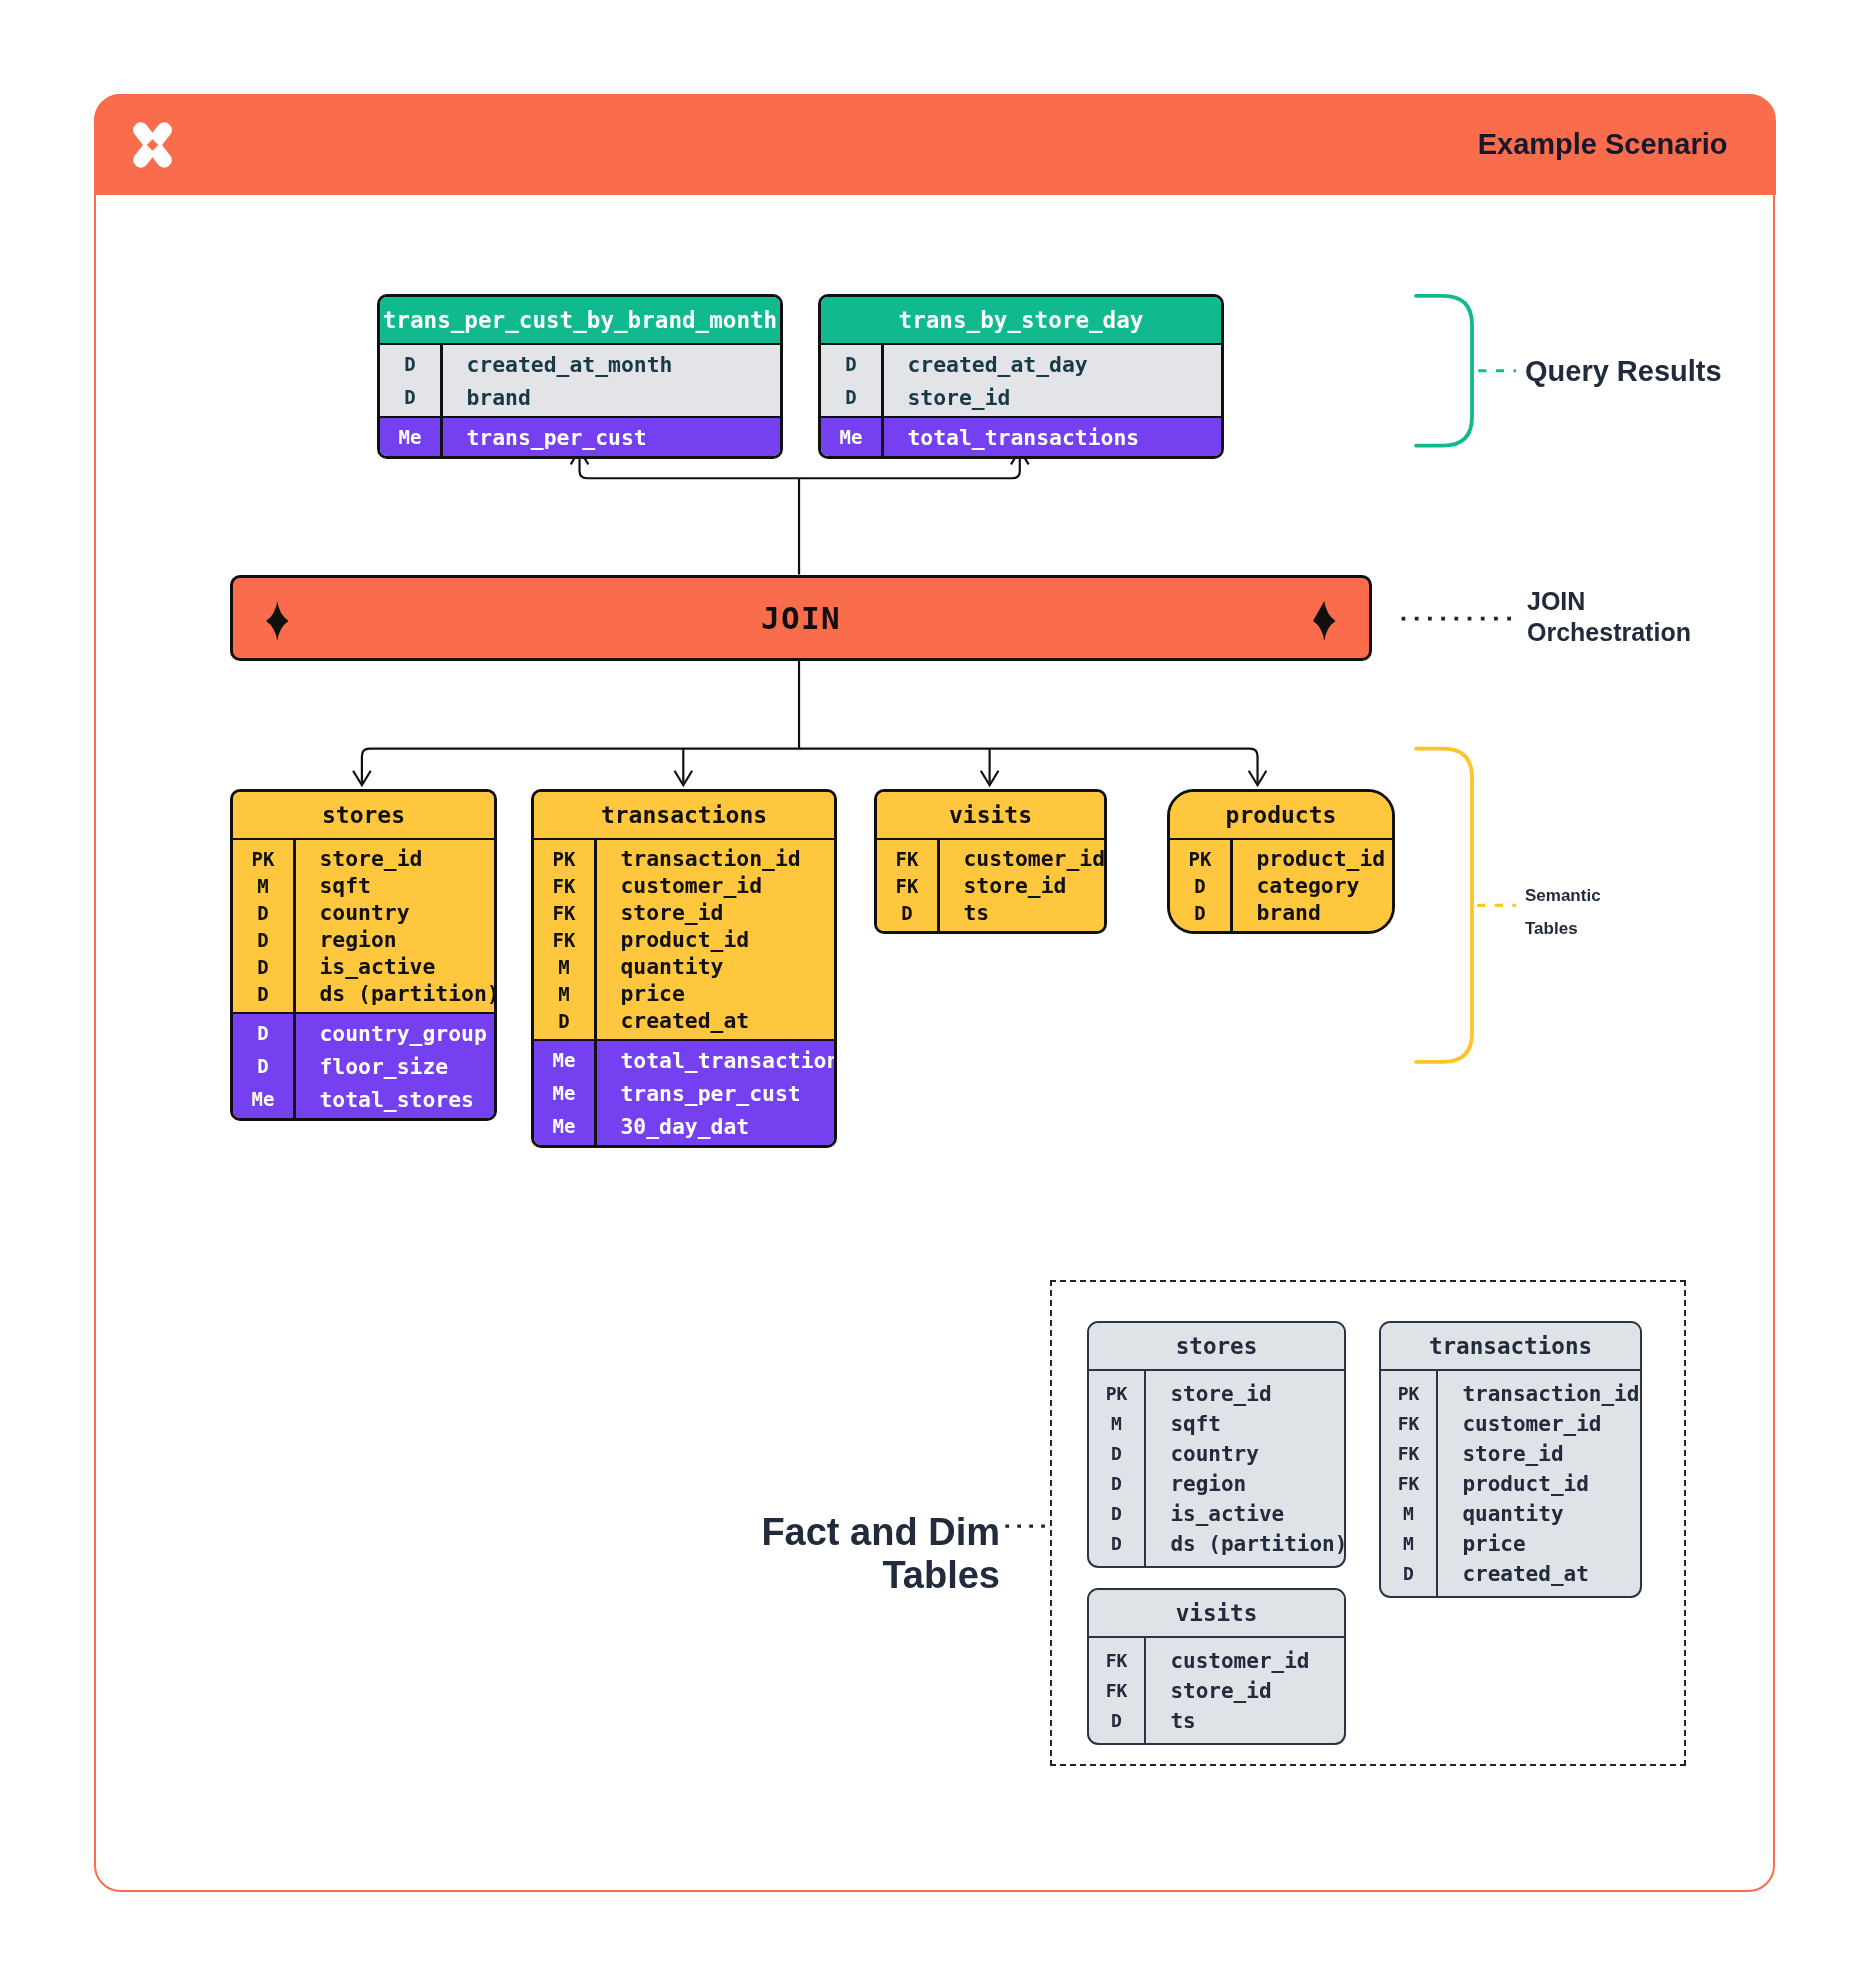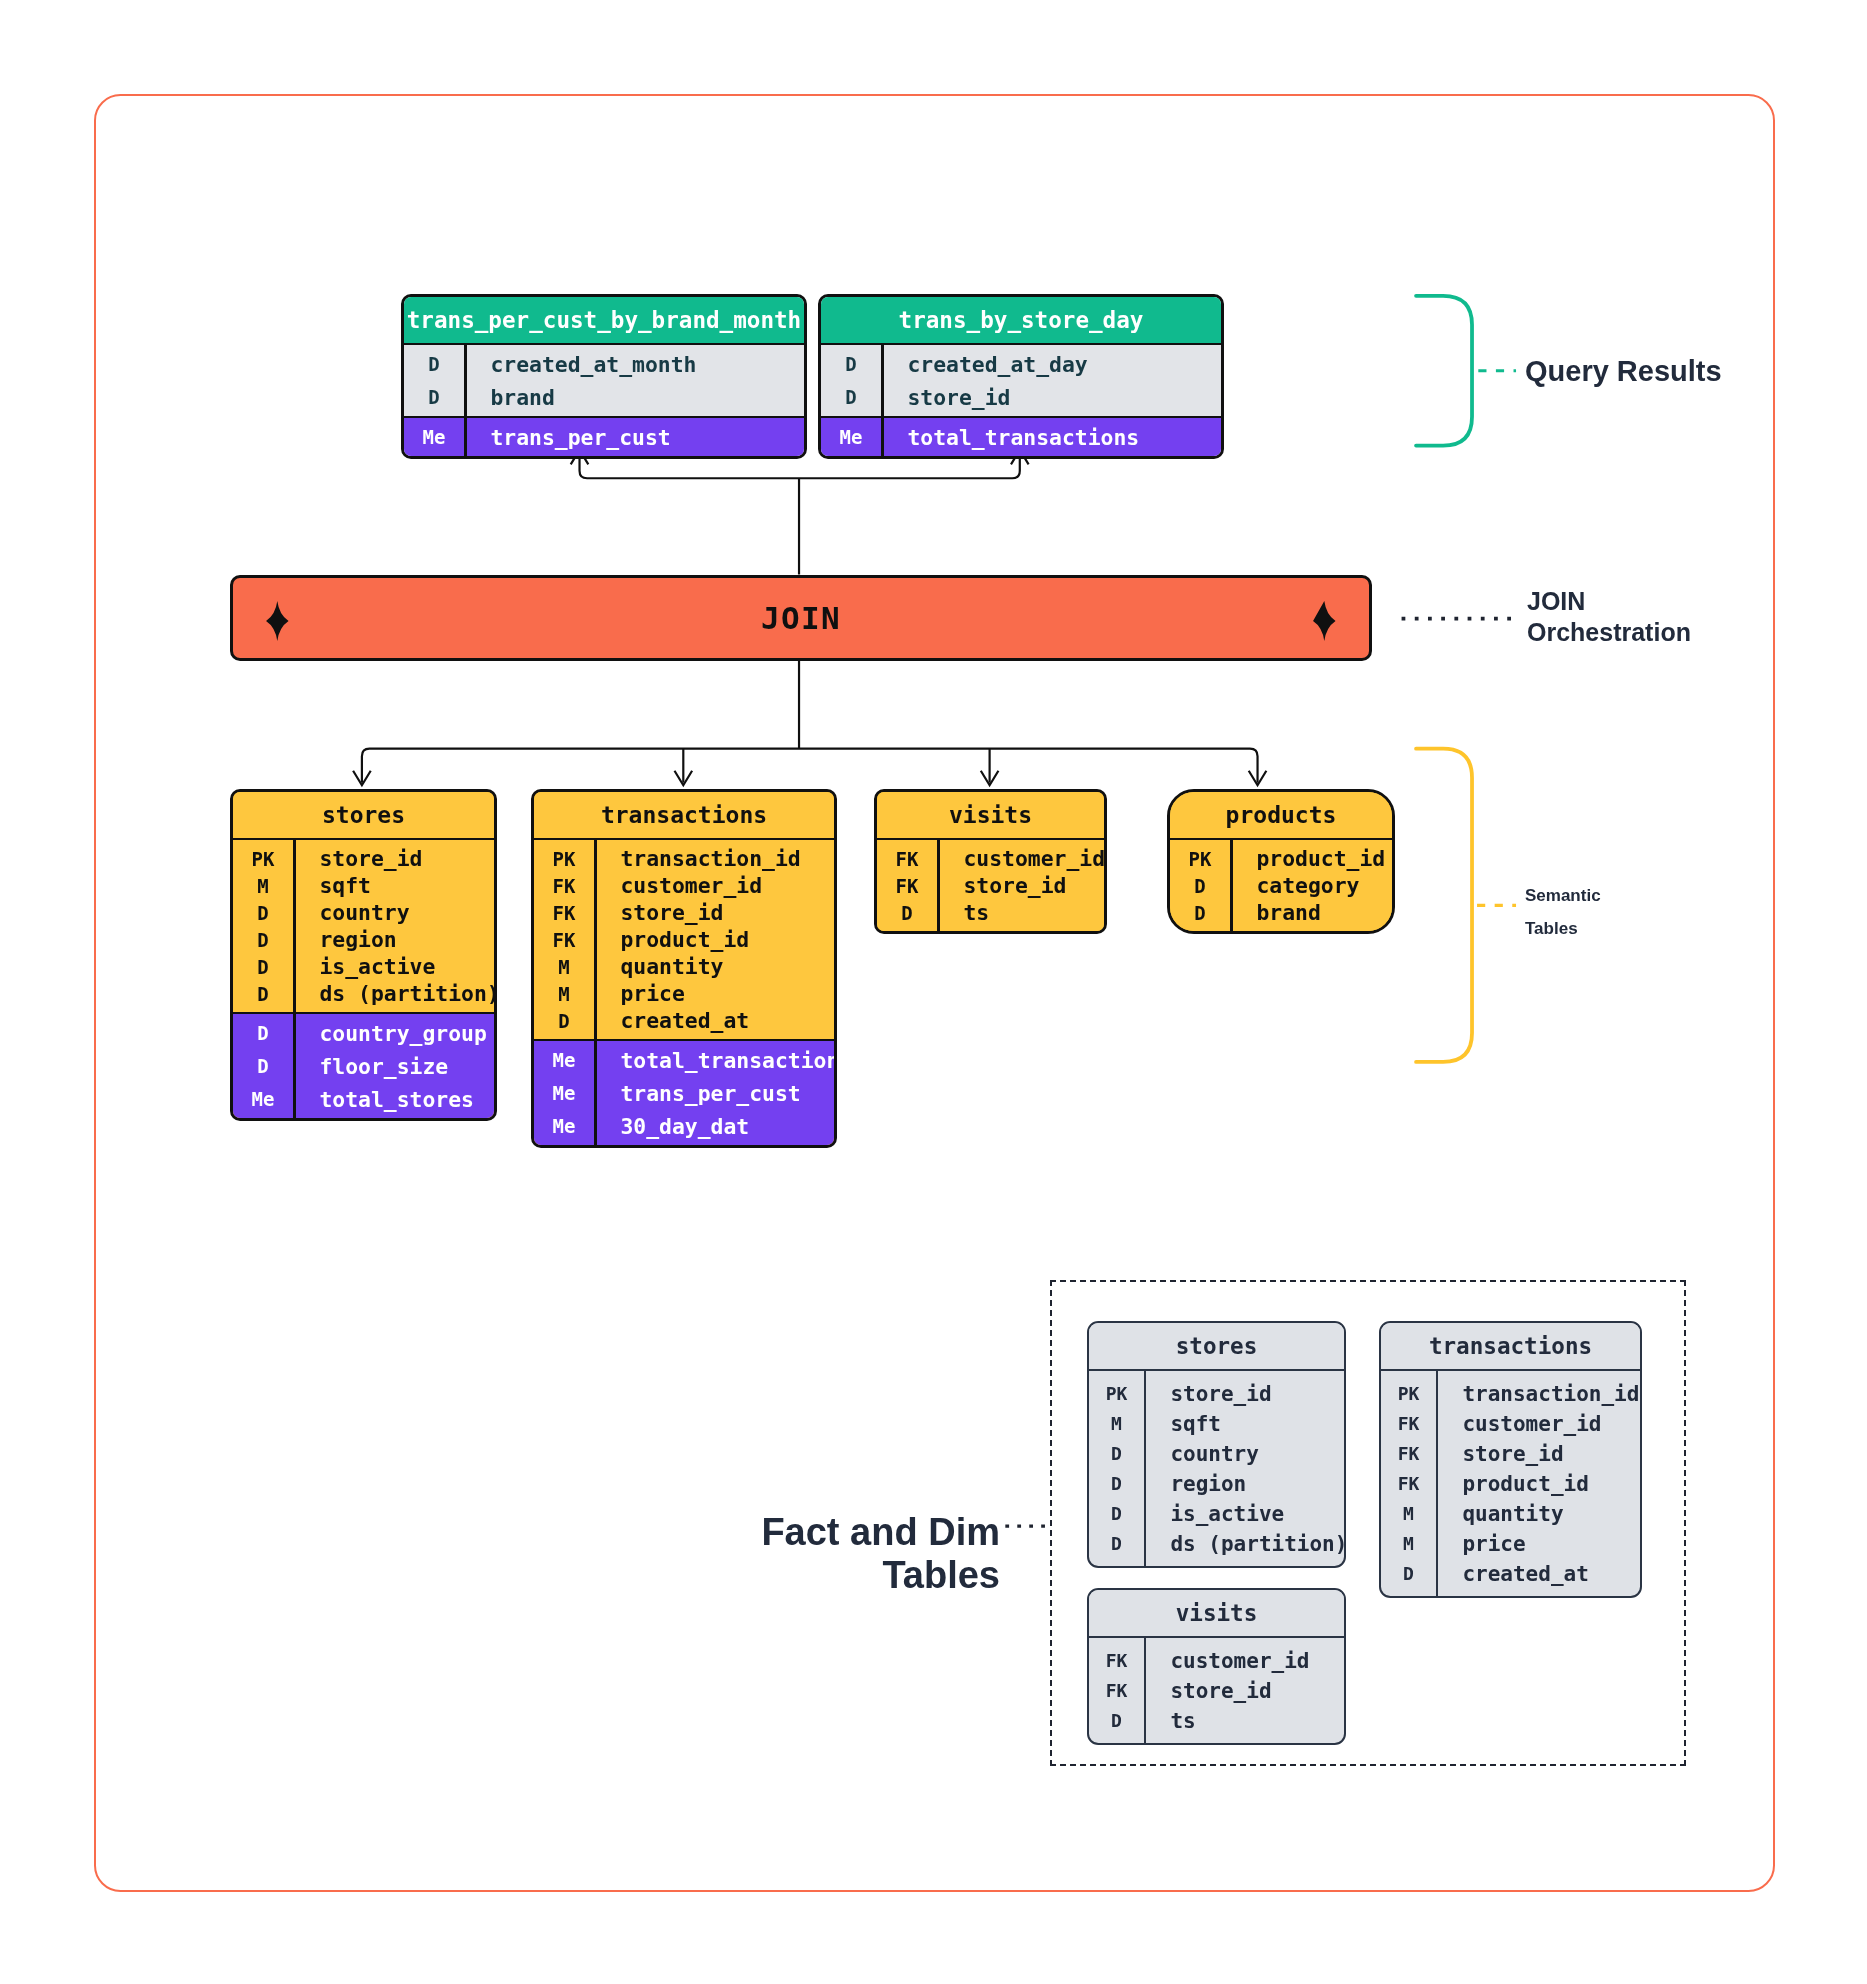--- a/index.html
+++ b/index.html
@@ -40,21 +40,21 @@
 
   .tbl.gray{border:2.5px solid #2A3444;background:#DFE2E7;border-radius:11.3px;color:#222B3C;}
   .tbl.gray .thead{background:#DFE2E7;border-bottom:2.5px solid #2A3444;font-size:22.6px;}
   .tbl.gray .tsec::before{left:55px;width:1.9px;background:#2A3444;}
   .tbl.gray .tkey{width:55px;flex:0 0 55px;font-size:18px;}
   .tbl.gray .tname{font-size:21px;}
   .tbl.gray .fields-sec{padding:7.5px 0;}
   .tbl.gray .fields-sec .trow{height:30px;}
 
   
-  #qr1{left:377px;top:294px;width:406px;margin-left:24px;}
+  #qr1{left:377px;top:294px;width:406px;}
   #qr2{left:818px;top:294px;width:406px;}
   #sem-stores{left:230px;top:789px;width:267px;}
   #sem-transactions{left:531px;top:789px;width:306px;}
   #sem-visits{left:874px;top:789px;width:233px;}
   #sem-products{left:1167px;top:789px;width:228px;border-radius:27px;}
   #norm-stores{left:1087px;top:1321px;width:259px;}
   #norm-transactions{left:1379px;top:1321px;width:263px;}
   #norm-visits{left:1087px;top:1588px;width:259px;}
 
   .join-bar{position:absolute;left:230px;top:575px;width:1142px;height:86px;
@@ -79,20 +79,30 @@
   .legend-item{display:flex;align-items:center;height:33px;}
   .legend-swatch{width:19px;height:19px;border-radius:1.9px;margin-right:24px;flex:0 0 19px;}
   .legend-label{font-size:21.4px;font-weight:bold;color:#222B3C;white-space:nowrap;}
 </style>
 </head>
 <body>
 
 <div class="page">
   <div class="card">
 
+    <div class="card-header">
+      <svg class="logo" viewBox="0 0 100 100">
+        <g fill="#ffffff">
+          <rect x="36" y="1" width="28" height="98" rx="13" transform="rotate(38 50 50)"></rect>
+          <rect x="36" y="1" width="28" height="98" rx="13" transform="rotate(-38 50 50)"></rect>
+        </g>
+        <rect x="42.5" y="42.5" width="15" height="15" fill="#F96C4C" transform="rotate(45 50 50)"></rect>
+      </svg>
+      <div class="hdr-title">Example Scenario</div>
+    </div>
 
     <svg class="overlay" style="left:-97px;top:-97px;" viewBox="0 0 2970 3156">
 
       <path d="M1272,915 V762" fill="none" stroke="#101010" stroke-width="3.5"></path>
       <path d="M923,722 V750 Q923,762 935,762 H1611 Q1623,762 1623,750 V722" fill="none" stroke="#101010" stroke-width="3.5"></path>
       <polyline points="909,740 923,717 937,740" fill="none" stroke="#101010" stroke-width="3.5"></polyline>
       <polyline points="1609,740 1623,717 1637,740" fill="none" stroke="#101010" stroke-width="3.5"></polyline>
 
       <path d="M1272,1052 V1192" fill="none" stroke="#101010" stroke-width="3.5"></path>
       <path d="M577,1246 V1204 Q577,1192 589,1192 H1989 Q2001,1192 2001,1204 V1246" fill="none" stroke="#101010" stroke-width="3.5"></path>

